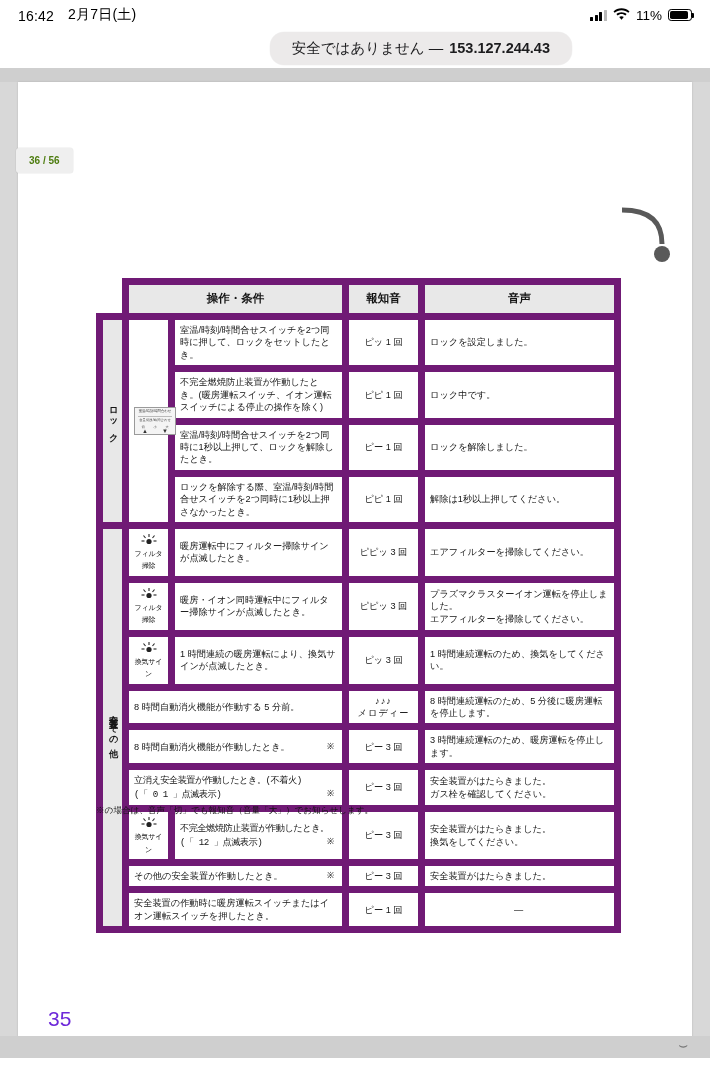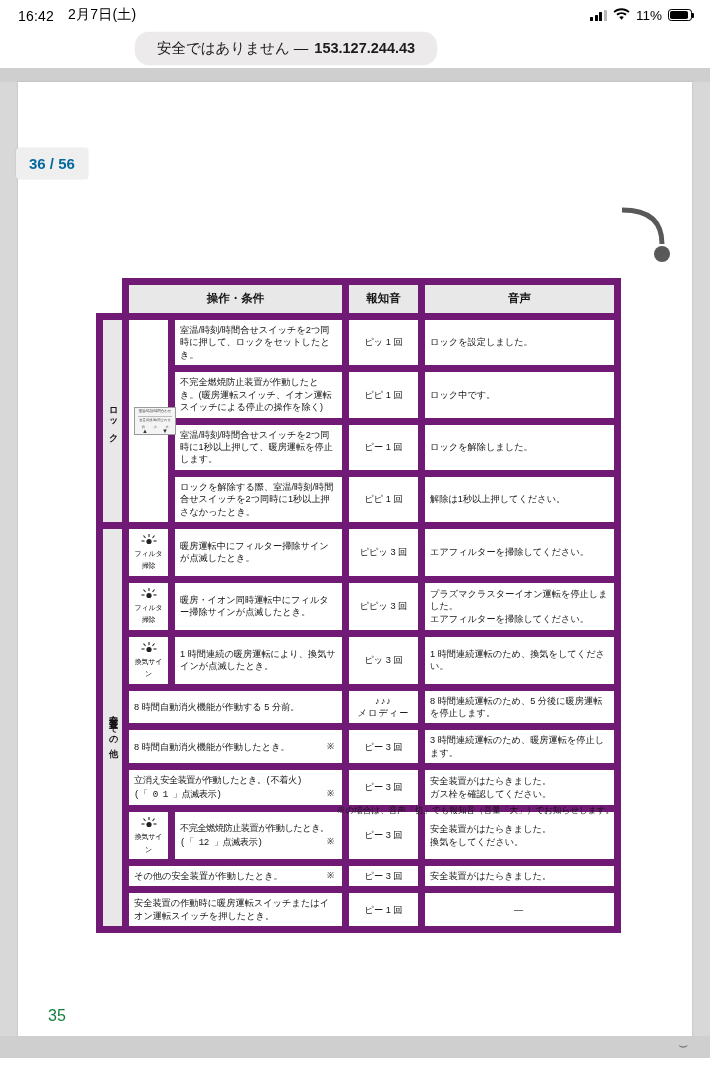--- a/index.html
+++ b/index.html
@@ -84,21 +84,21 @@
   }
 
   
   .urlbar-wrap {
     position: absolute;
     top: 28px; left: 0;
     width: 572px;
     height: 40px;
     display: flex;
     align-items: center;
-    justify-content: center;
+    justify-content: flex-end;
     background: #fff;
   }
   .url-pill {
     background: #eceaea;
     border-radius: 14px;
     padding: 7px 22px;
     font-size: 14.5px;
     color: #1c1c1e;
     display: flex;
     align-items: center;
@@ -131,22 +131,22 @@
     background: #ffffff;
     box-shadow: 0 0 2px rgba(0,0,0,0.15);
   }
   
   .page-badge {
     position: absolute;
     top: 80px; left: 16px;
     background: #efefef;
     border-radius: 3px;
     padding: 7px 13px;
-    font-size: 15px;
-    color: #0369a1;
+    font-size: 10px;
+    color: #4d7c0f;
     font-weight: 600;
     z-index: 5;
     box-shadow: 0 0 0 0.5px rgba(0,0,0,0.08);
   }
 
   
   .page-content {
     position: absolute;
     top: 14px;
     left: 18px;
@@ -278,31 +278,30 @@
   .star-icon svg { display: block; }
   .icon-label { font-size: 7px; letter-spacing: -0.2px; }
   .seg { font-family: "Liberation Mono", monospace; letter-spacing: -0.5px; }
   .melody { font-size: 11px; letter-spacing: 1px; }
   .dash-center { text-align: center; font-size: 11px; letter-spacing: 2px; }
   .footnote {
     position: absolute;
     top: 723px;
     left: 78px;
     width: 518px;
-    text-align: right;
     font-size: 8.6px;
     color: #141414;
   }
   .star-mark { text-align: right; font-size: 8.5px; padding-right: 3px; }
   .pagenum {
     position: absolute;
     left: 30px;
     top: 925px;
-    font-size: 16px;
-    color: #15803d;
+    font-size: 21px;
+    color: #6d28d9;
   }
   
   .strip-bottom {
     position: absolute;
     left: 0; bottom: 0; width: 710px; height: 22px;
     background: #cfcfcf;
   }
   .next-page {
     position: absolute;
     left: 18px; bottom: 0;
@@ -410,21 +409,21 @@
             <td class="cond">室温/時刻/時間合せスイッチを2つ同時に押して、ロックをセットしたとき。</td>
             <td class="sound">ピッ 1 回</td>
             <td class="voice">ロックを設定しました。</td>
           </tr>
           <tr>
             <td class="cond">不完全燃焼防止装置が作動したとき。(暖房運転スイッチ、イオン運転スイッチによる停止の操作を除く)</td>
             <td class="sound">ピピ 1 回</td>
             <td class="voice">ロック中です。</td>
           </tr>
           <tr>
-            <td class="cond">室温/時刻/時間合せスイッチを2つ同時に1秒以上押して、暖房運転を停止します。</td>
+            <td class="cond">室温/時刻/時間合せスイッチを2つ同時に1秒以上押して、ロックを解除したとき。</td>
             <td class="sound">ピー 1 回</td>
             <td class="voice">ロックを解除しました。</td>
           </tr>
           <tr>
             <td class="cond">ロックを解除する際、室温/時刻/時間合せスイッチを2つ同時に1秒以上押さなかったとき。</td>
             <td class="sound">ピピ 1 回</td>
             <td class="voice">解除は1秒以上押してください。</td>
           </tr>
 
           <tr>

